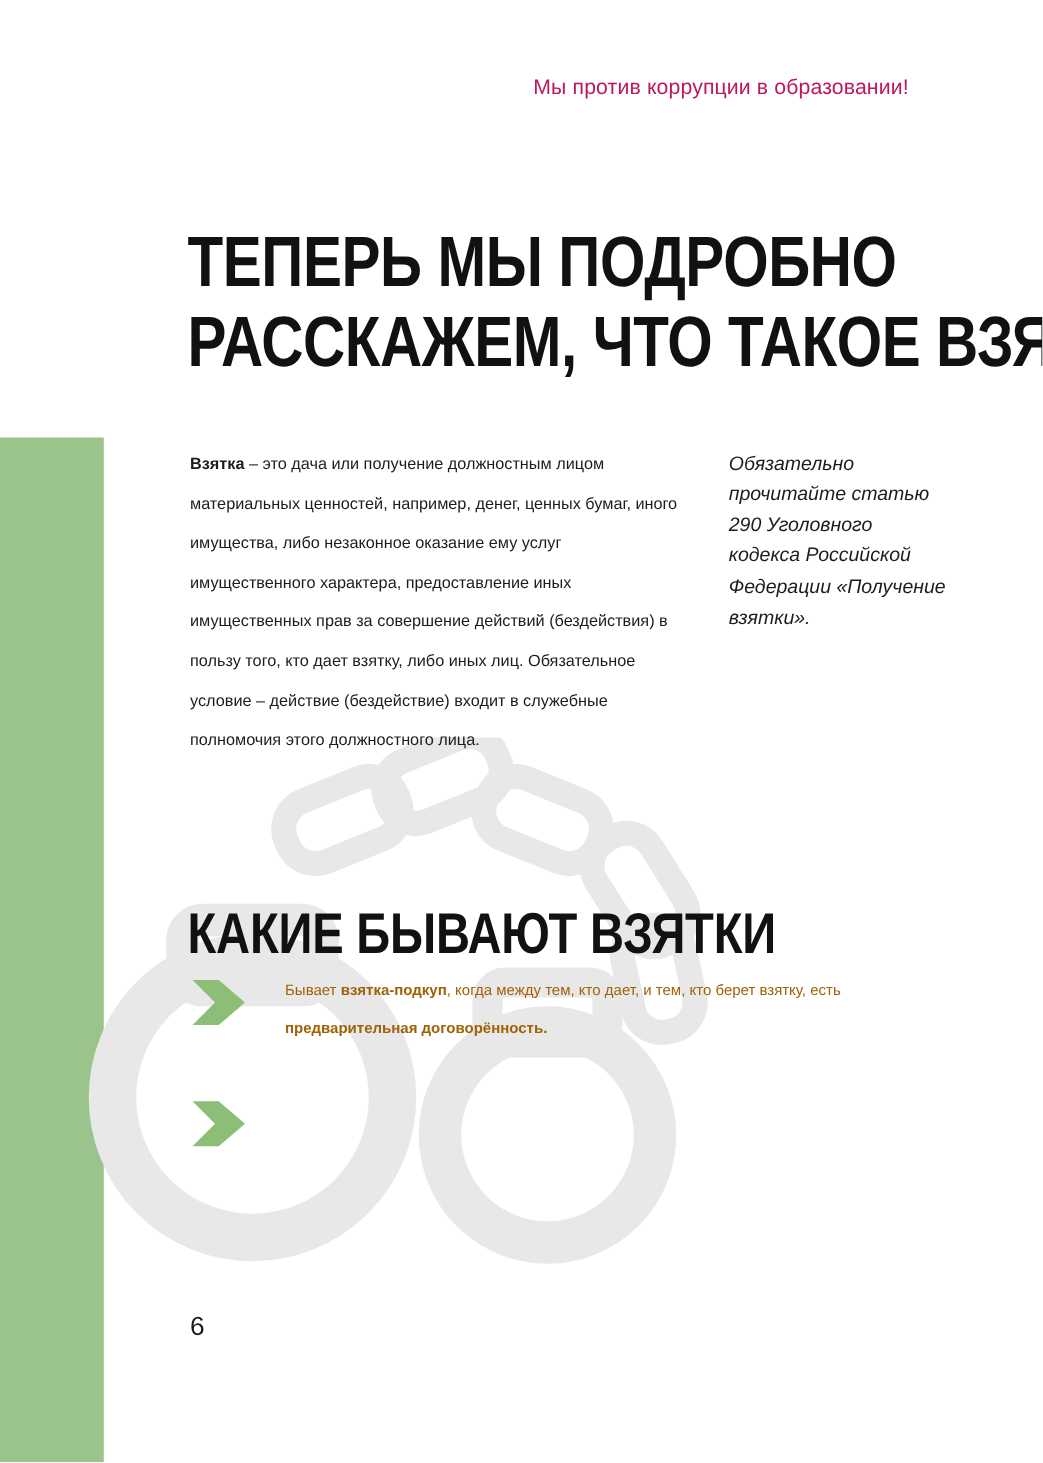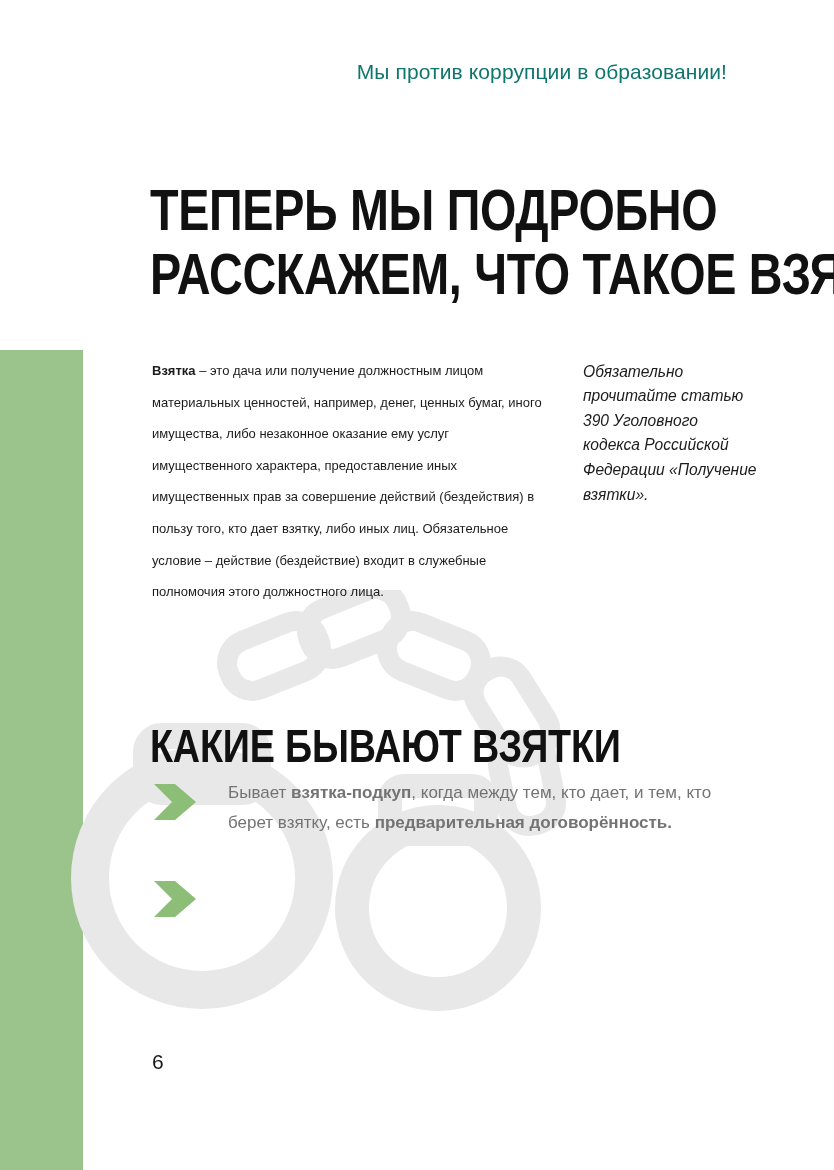--- a/index.html
+++ b/index.html
@@ -39,23 +39,23 @@
   }
   .watermark svg { display: block; width: 100%; height: 100%; }
 
   
   .running-header {
     position: absolute;
     left: 107px;
     right: 107px;
     top: 60px;
     text-align: right;
-    font-size: 21px;
+    font-size: 17px;
     letter-spacing: 0.1px;
-    color: #0f766e;
+    color: #be185d;
     white-space: nowrap;
   }
 
   
   .headline {
     position: absolute;
     left: 150px;
     top: 140px;
     width: 620px;
     font-family: "Liberation Sans Narrow", "Liberation Sans", "DejaVu Sans Condensed", sans-serif;
@@ -130,23 +130,23 @@
     position: absolute;
     left: 2px;
     top: 4px;
     width: 46px;
     height: 40px;
   }
   .bullet-arrow svg { display: block; width: 100%; height: 100%; }
   .bullet-text {
     display: block;
     margin-left: 78px;
-    font-size: 17px;
+    font-size: 12px;
     line-height: 29.5px;
-    color: #737373;
+    color: #a16207;
   }
   .bullet-text b { font-weight: 700; }
 
   
   .page-number {
     position: absolute;
     left: 152px;
     top: 1050px;
     font-size: 21px;
     font-weight: 400;
@@ -183,21 +183,21 @@
 
   <div class="running-header">Мы против коррупции в образовании!</div>
 
   <h1 class="headline">
     <span class="hl-line">ТЕПЕРЬ МЫ ПОДРОБНО</span>
     <span class="hl-line">РАССКАЖЕМ, ЧТО ТАКОЕ ВЗЯТКА</span>
   </h1>
 
   <p class="definition"><b>Взятка</b><span> – это дача или получение должностным лицом материальных ценностей, например, денег, ценных бумаг, иного имущества, либо незаконное оказание ему услуг имущественного характера, предоставление иных имущественных прав за совершение действий (бездействия) в пользу того, кто дает взятку, либо иных лиц. Обязательное условие – действие (бездействие) входит в служебные полномочия этого должностного лица.</span></p>
 
-  <p class="side-note">Обязательно прочитайте статью 390 Уголовного кодекса Российской Федерации «Получение взятки».</p>
+  <p class="side-note">Обязательно прочитайте статью 290 Уголовного кодекса Российской Федерации «Получение взятки».</p>
 
   <h2 class="section-heading">КАКИЕ БЫВАЮТ ВЗЯТКИ</h2>
 
   <div class="bullets">
 
     <div class="bullet">
       <span class="bullet-arrow">
         <svg viewBox="0 0 46 40" xmlns="http://www.w3.org/2000/svg" aria-hidden="true">
           <polygon points="2,2 23,2 44,20 23,38 2,38 20,20" fill="#8cbe78"></polygon>
         </svg>

